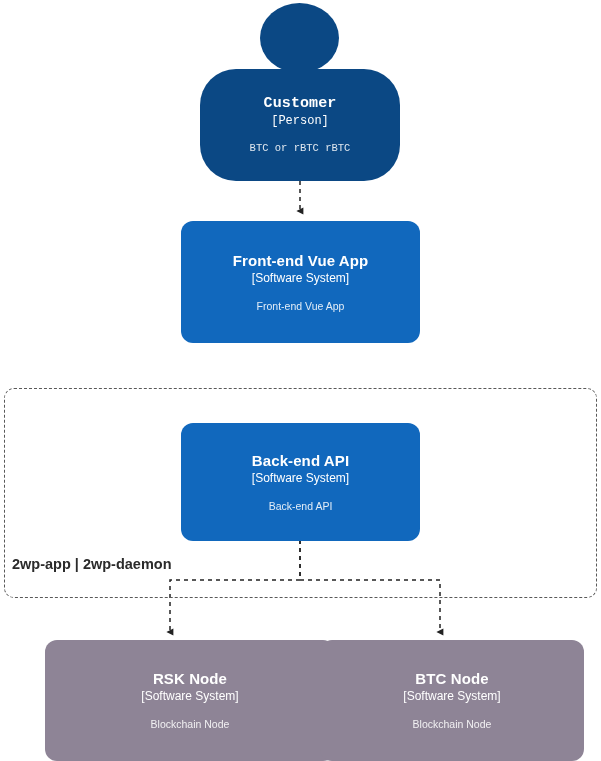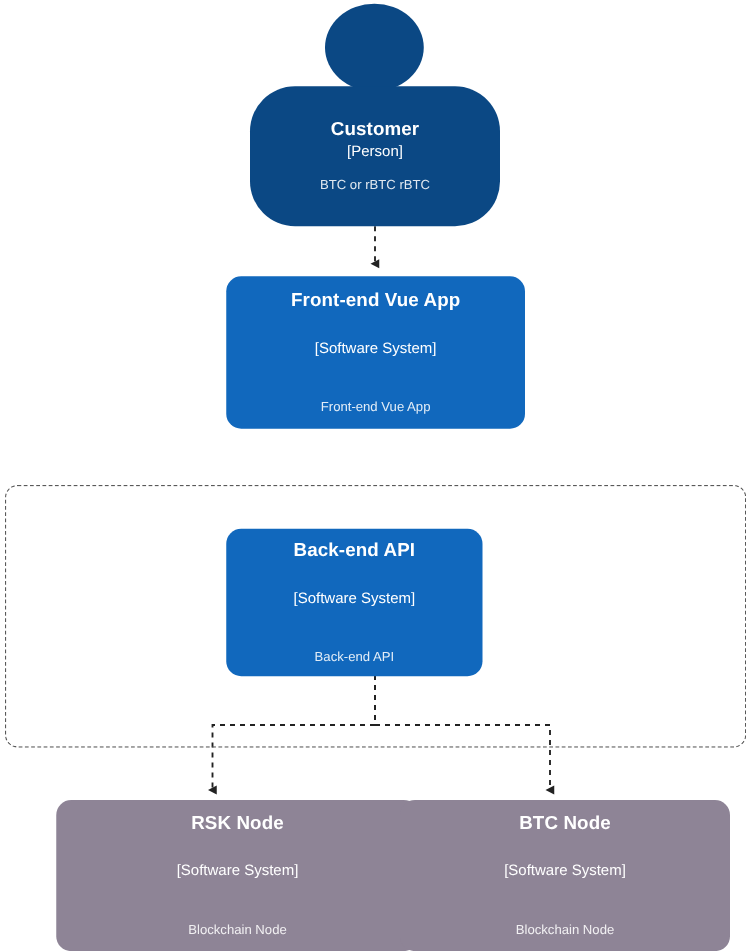--- a/index.html
+++ b/index.html
@@ -32,21 +32,20 @@
     position: absolute;
     box-sizing: border-box;
     border-radius: 12px;
     display: flex;
     flex-direction: column;
     align-items: center;
     justify-content: center;
     text-align: center;
     color: #ffffff;
     padding: 6px 10px;
-    gap: 20px;
   }
   .c4-title {
     font-size: 15px;
     font-weight: bold;
     line-height: 18px;
     letter-spacing: 0.1px;
   }
   .c4-type {
     font-size: 12px;
     font-weight: normal;
@@ -70,20 +69,21 @@
     position: absolute;
     box-sizing: border-box;
     border-radius: 36px;
     display: flex;
     flex-direction: column;
     align-items: center;
     justify-content: center;
     text-align: center;
     color: #ffffff;
     padding: 4px 10px;
+    font-family: Liberation Mono, monospace;
   }
   .person-body .c4-desc { margin-top: 12px; }
 
   
   .boundary {
     position: absolute;
     box-sizing: border-box;
     border: 1.4px dashed #595959;
     border-radius: 10px;
     background: transparent;
@@ -129,37 +129,38 @@
     </g>
 
     <g>
       <path d="M300,540 L300,580 L440,580 L440,632" stroke="#222222" stroke-width="1.5" fill="none" stroke-dasharray="4,4" marker-end="url(#arrowhead)"></path>
     </g>
   </svg>
 
   <div class="boundary" style="left:4px; top:388px; width:593px; height:210px;"></div>
 
   <div class="boundary-label" style="left:12px; top:555px;">
+    <div class="b-name">2wp-app | 2wp-daemon</div>
   </div>
 
   <div class="person-head" style="left:260px; top:3px; width:79px; height:70px; background:#0B4884;"></div>
 
   <div class="person-body" style="left:200px; top:69px; width:200px; height:112px; background:#0B4884;">
     <div class="c4-title">Customer</div>
     <div class="c4-type">[Person]</div>
     <div class="c4-desc">BTC or rBTC rBTC</div>
   </div>
 
   <div class="c4box" style="left:181px; top:221px; width:239px; height:122px; background:#1168BD;">
     <div class="c4-title">Front-end Vue App</div>
     <div class="c4-type">[Software System]</div>
     <div class="c4-desc">Front-end Vue App</div>
   </div>
 
-  <div class="c4box" style="left:181px; top:423px; width:205px; height:118px; background:#1168BD;">
+  <div class="c4box" style="left:181px; top:423px; width:239px; height:118px; background:#1168BD;">
     <div class="c4-title">Back-end API</div>
     <div class="c4-type">[Software System]</div>
     <div class="c4-desc">Back-end API</div>
   </div>
 
   <div class="c4box" style="left:45px; top:640px; width:290px; height:121px; background:#8E8496;">
     <div class="c4-title">RSK Node</div>
     <div class="c4-type">[Software System]</div>
     <div class="c4-desc">Blockchain Node</div>
   </div>

